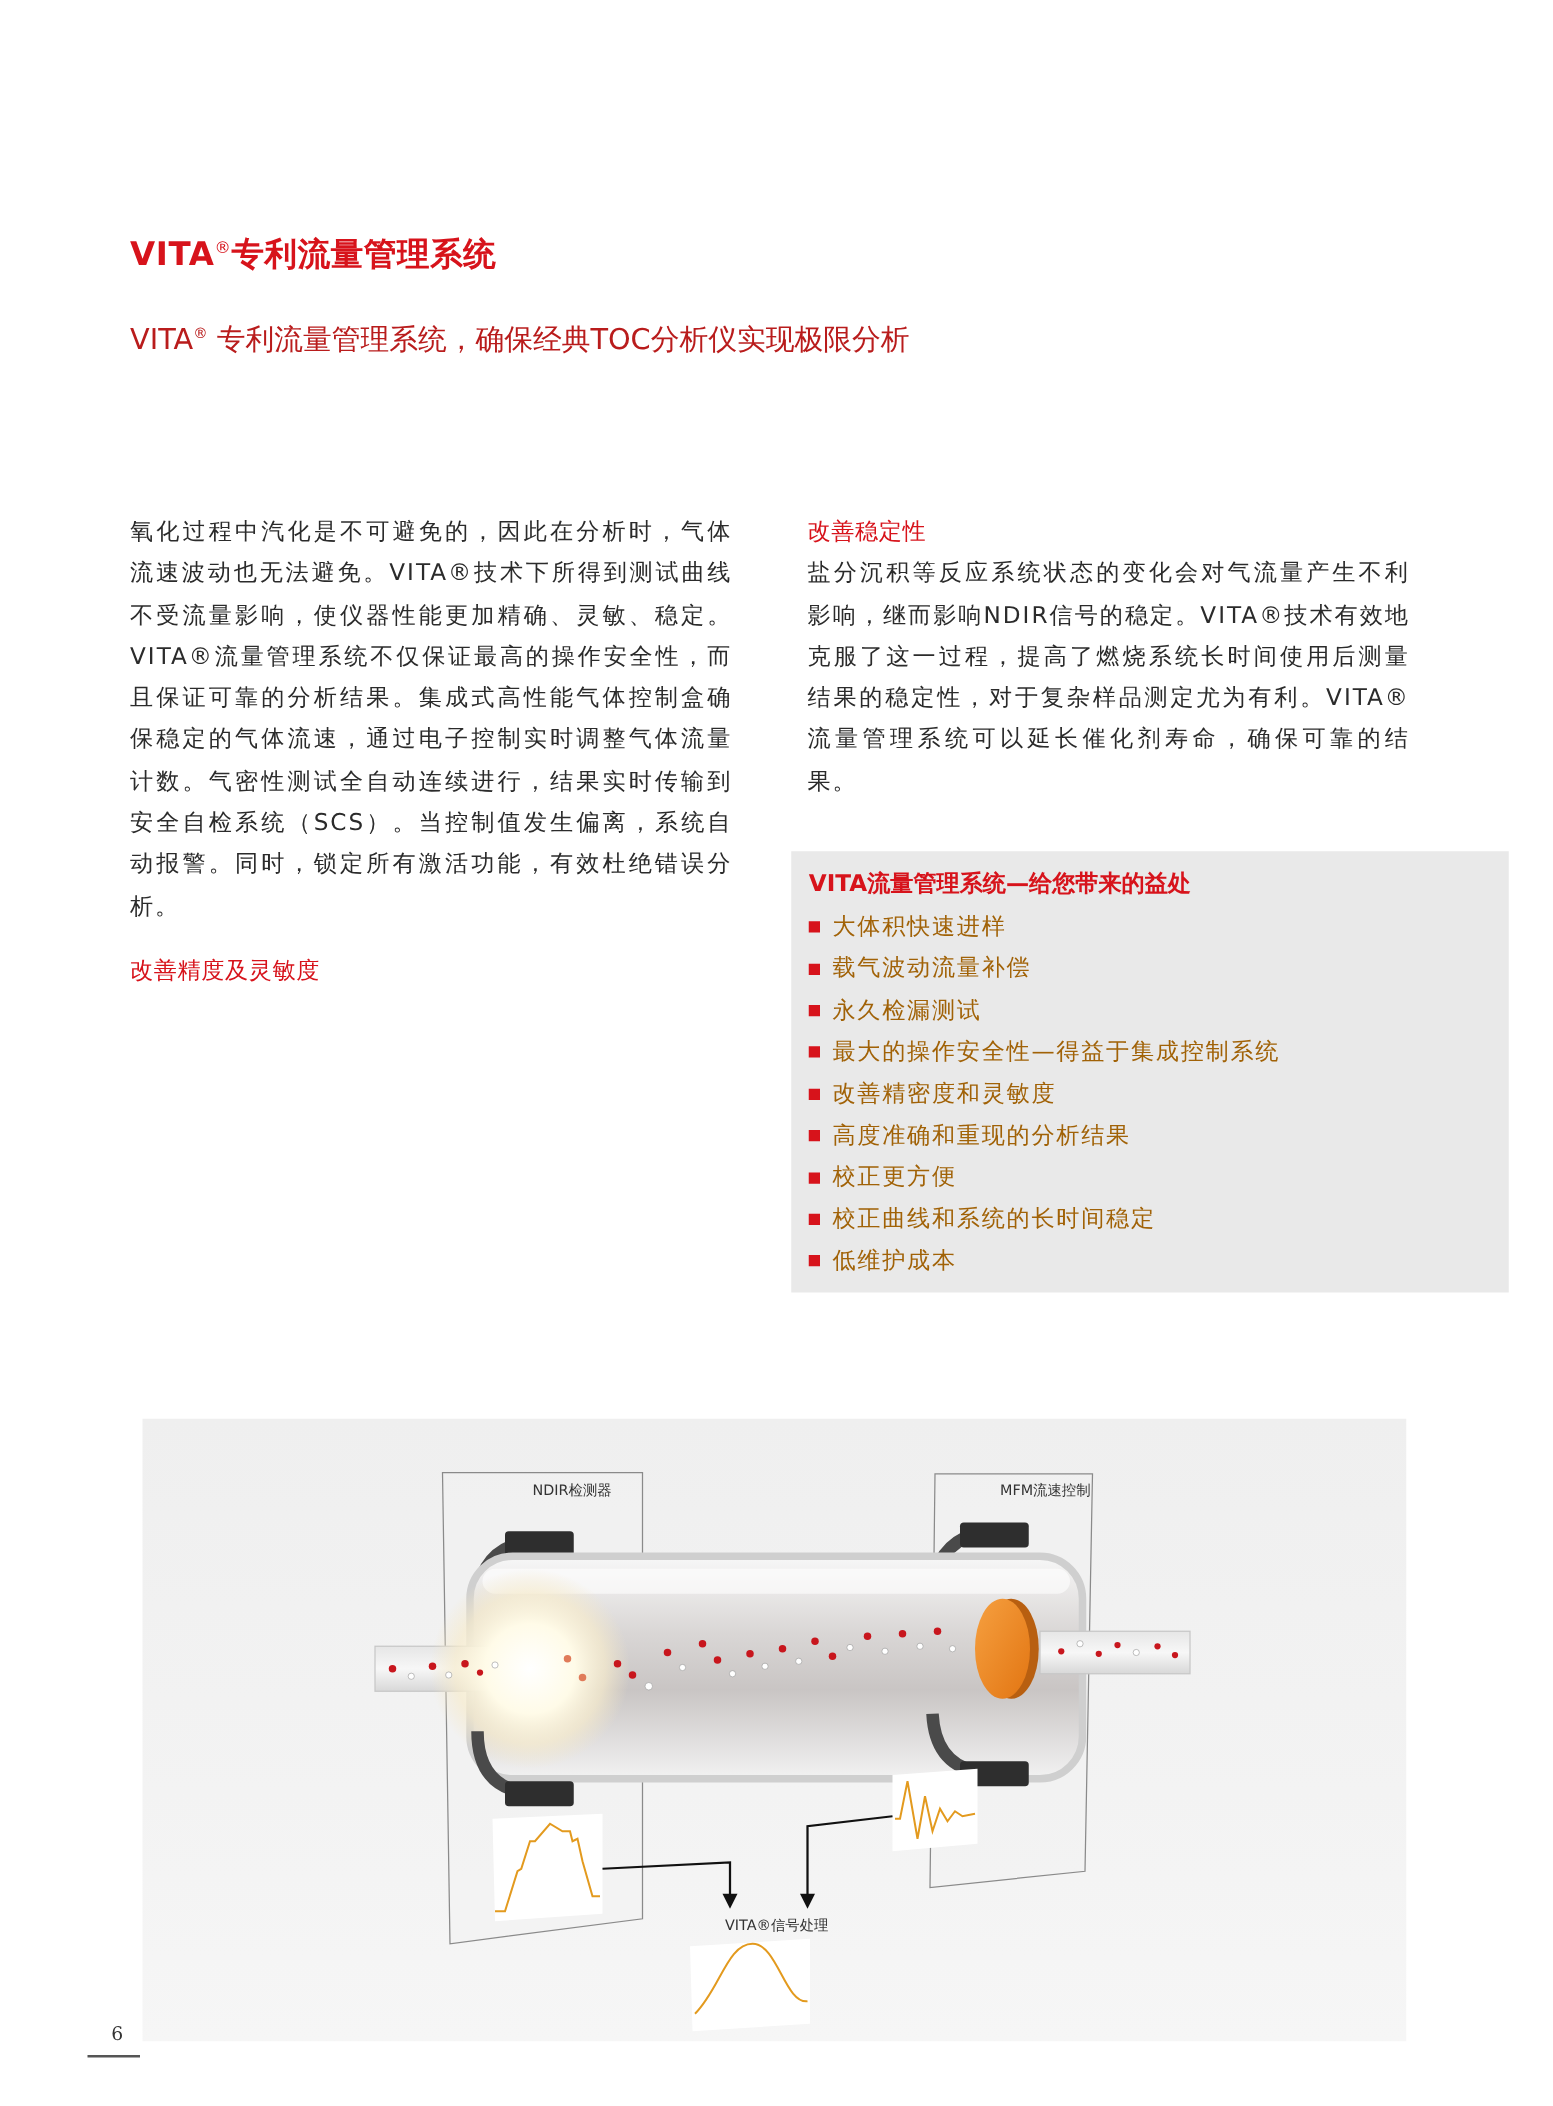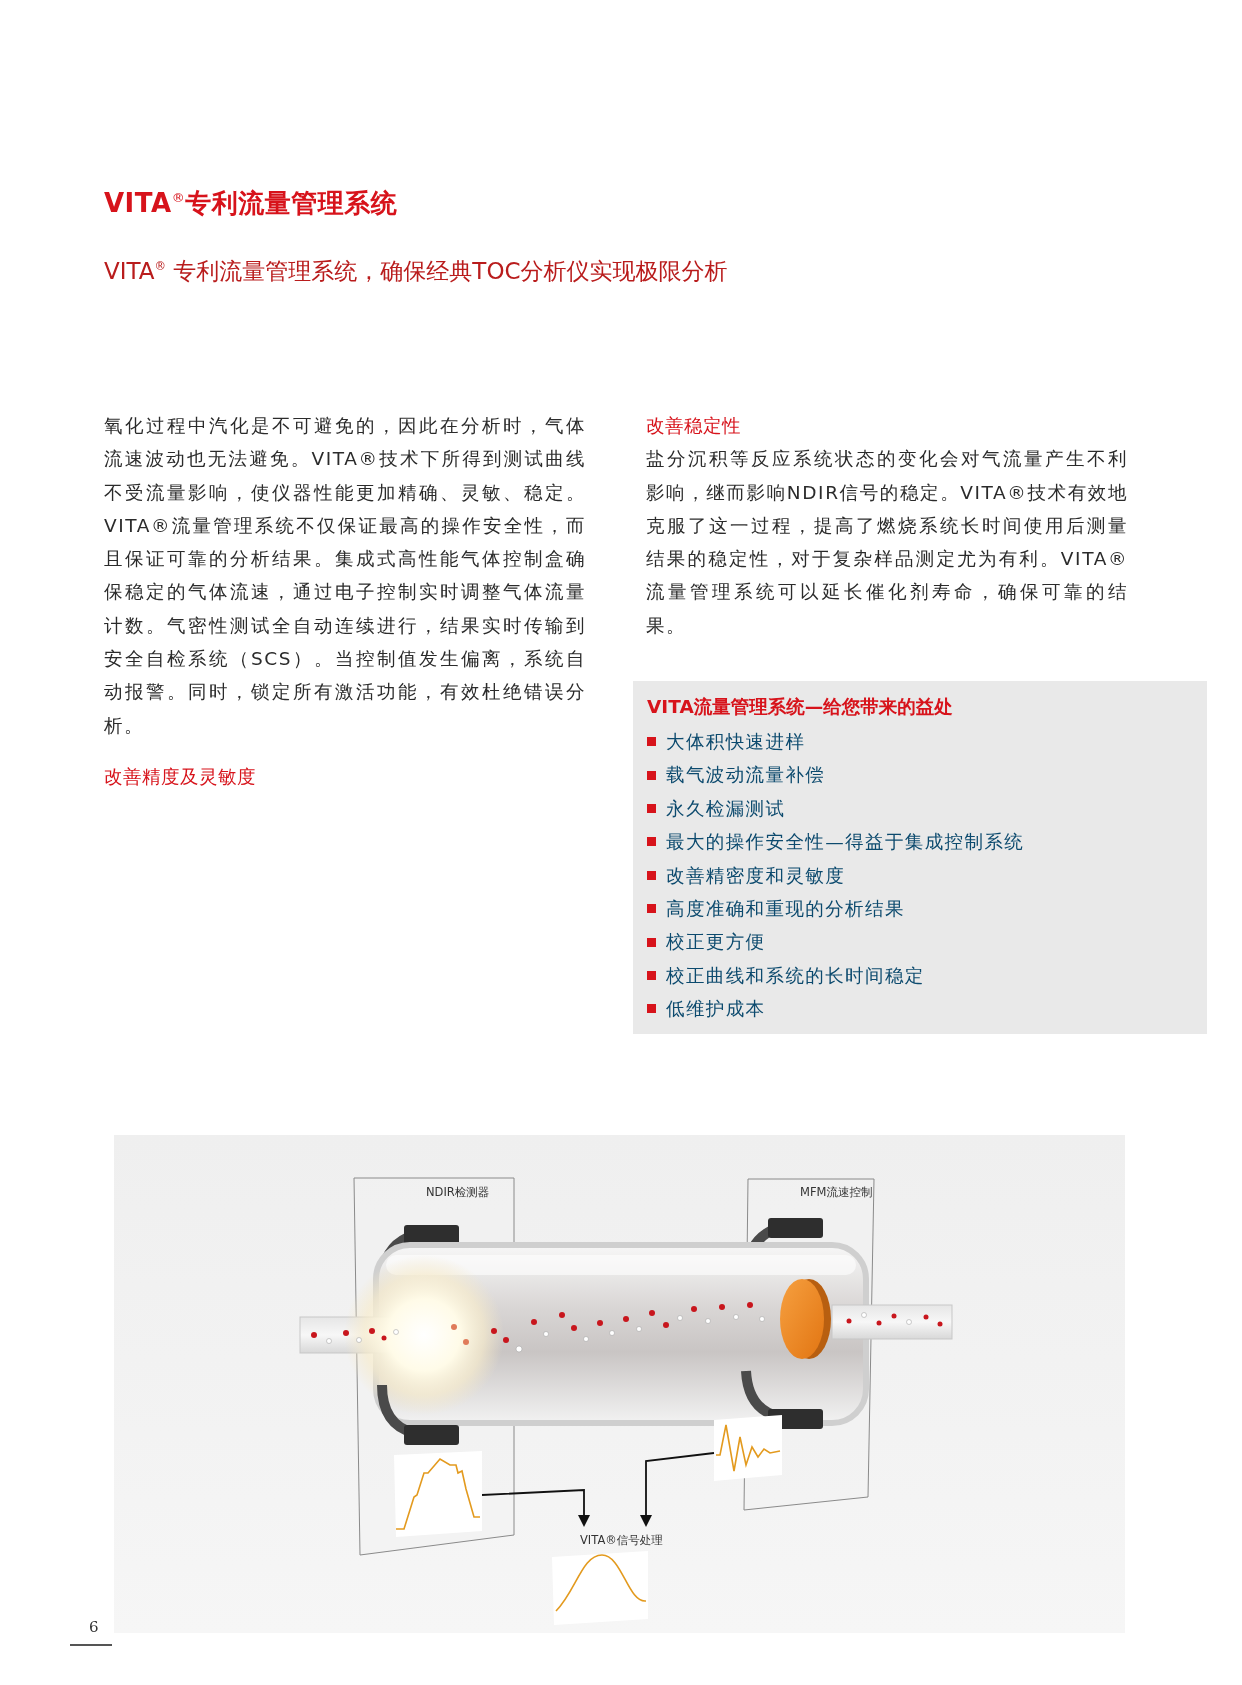--- a/index.html
+++ b/index.html
@@ -13,21 +13,21 @@
 
   .col { width: 482px; font-size: 18.5px; line-height: 33.3px; color: #2b2b2b; letter-spacing: 1.6px; text-align: justify; }
   .col-left { left: 104px; top: 409px; }
   .col-right { left: 646px; top: 409px; }
   .sec-head { color: #d7131b; font-weight: normal; font-size: 18.5px; letter-spacing: 0.5px; }
   .gap { height: 18px; }
 
   .benefits { left: 633px; top: 667px; width: 574px; height: 353px; background: #e9e9e9; margin-top: 14px; }
   .benefits-title { position: absolute; left: 14px; top: 13px; font-size: 18.5px; font-weight: bold; color: #d7131b; white-space: nowrap; }
   .benefits ul { position: absolute; left: 14px; top: 44px; margin: 0; padding: 0; list-style: none; }
-  .benefits li { height: 33.4px; line-height: 33.4px; font-size: 18.5px; letter-spacing: 1.4px; color: #0c4a6e; white-space: nowrap; display: flex; align-items: center; text-align: right; }
+  .benefits li { height: 33.4px; line-height: 33.4px; font-size: 18.5px; letter-spacing: 1.4px; color: #a16207; white-space: nowrap; display: flex; align-items: center; text-align: right; }
   .bullet { width: 9px; height: 9px; background: #d7131b; margin-right: 10px; display: inline-block; flex: none; }
 
   .figure { left: 114px; top: 1135px; width: 1011px; height: 498px;
             background: linear-gradient(180deg, #efefef 0%, #f3f3f3 60%, #f6f6f6 100%); overflow: hidden; }
   .figure svg { position: absolute; left: 0; top: 0; }
   .lbl { font-size: 11.5px; color: #333; white-space: nowrap; position: absolute; margin-left: 28px; }
 
   .page-num { left: 89px; top: 1618px; font-size: 15px; color: #333; font-family: "DejaVu Serif", serif; }
   .page-rule { left: 70px; top: 1644px; width: 42px; height: 2px; background: #555; }
 </style>

